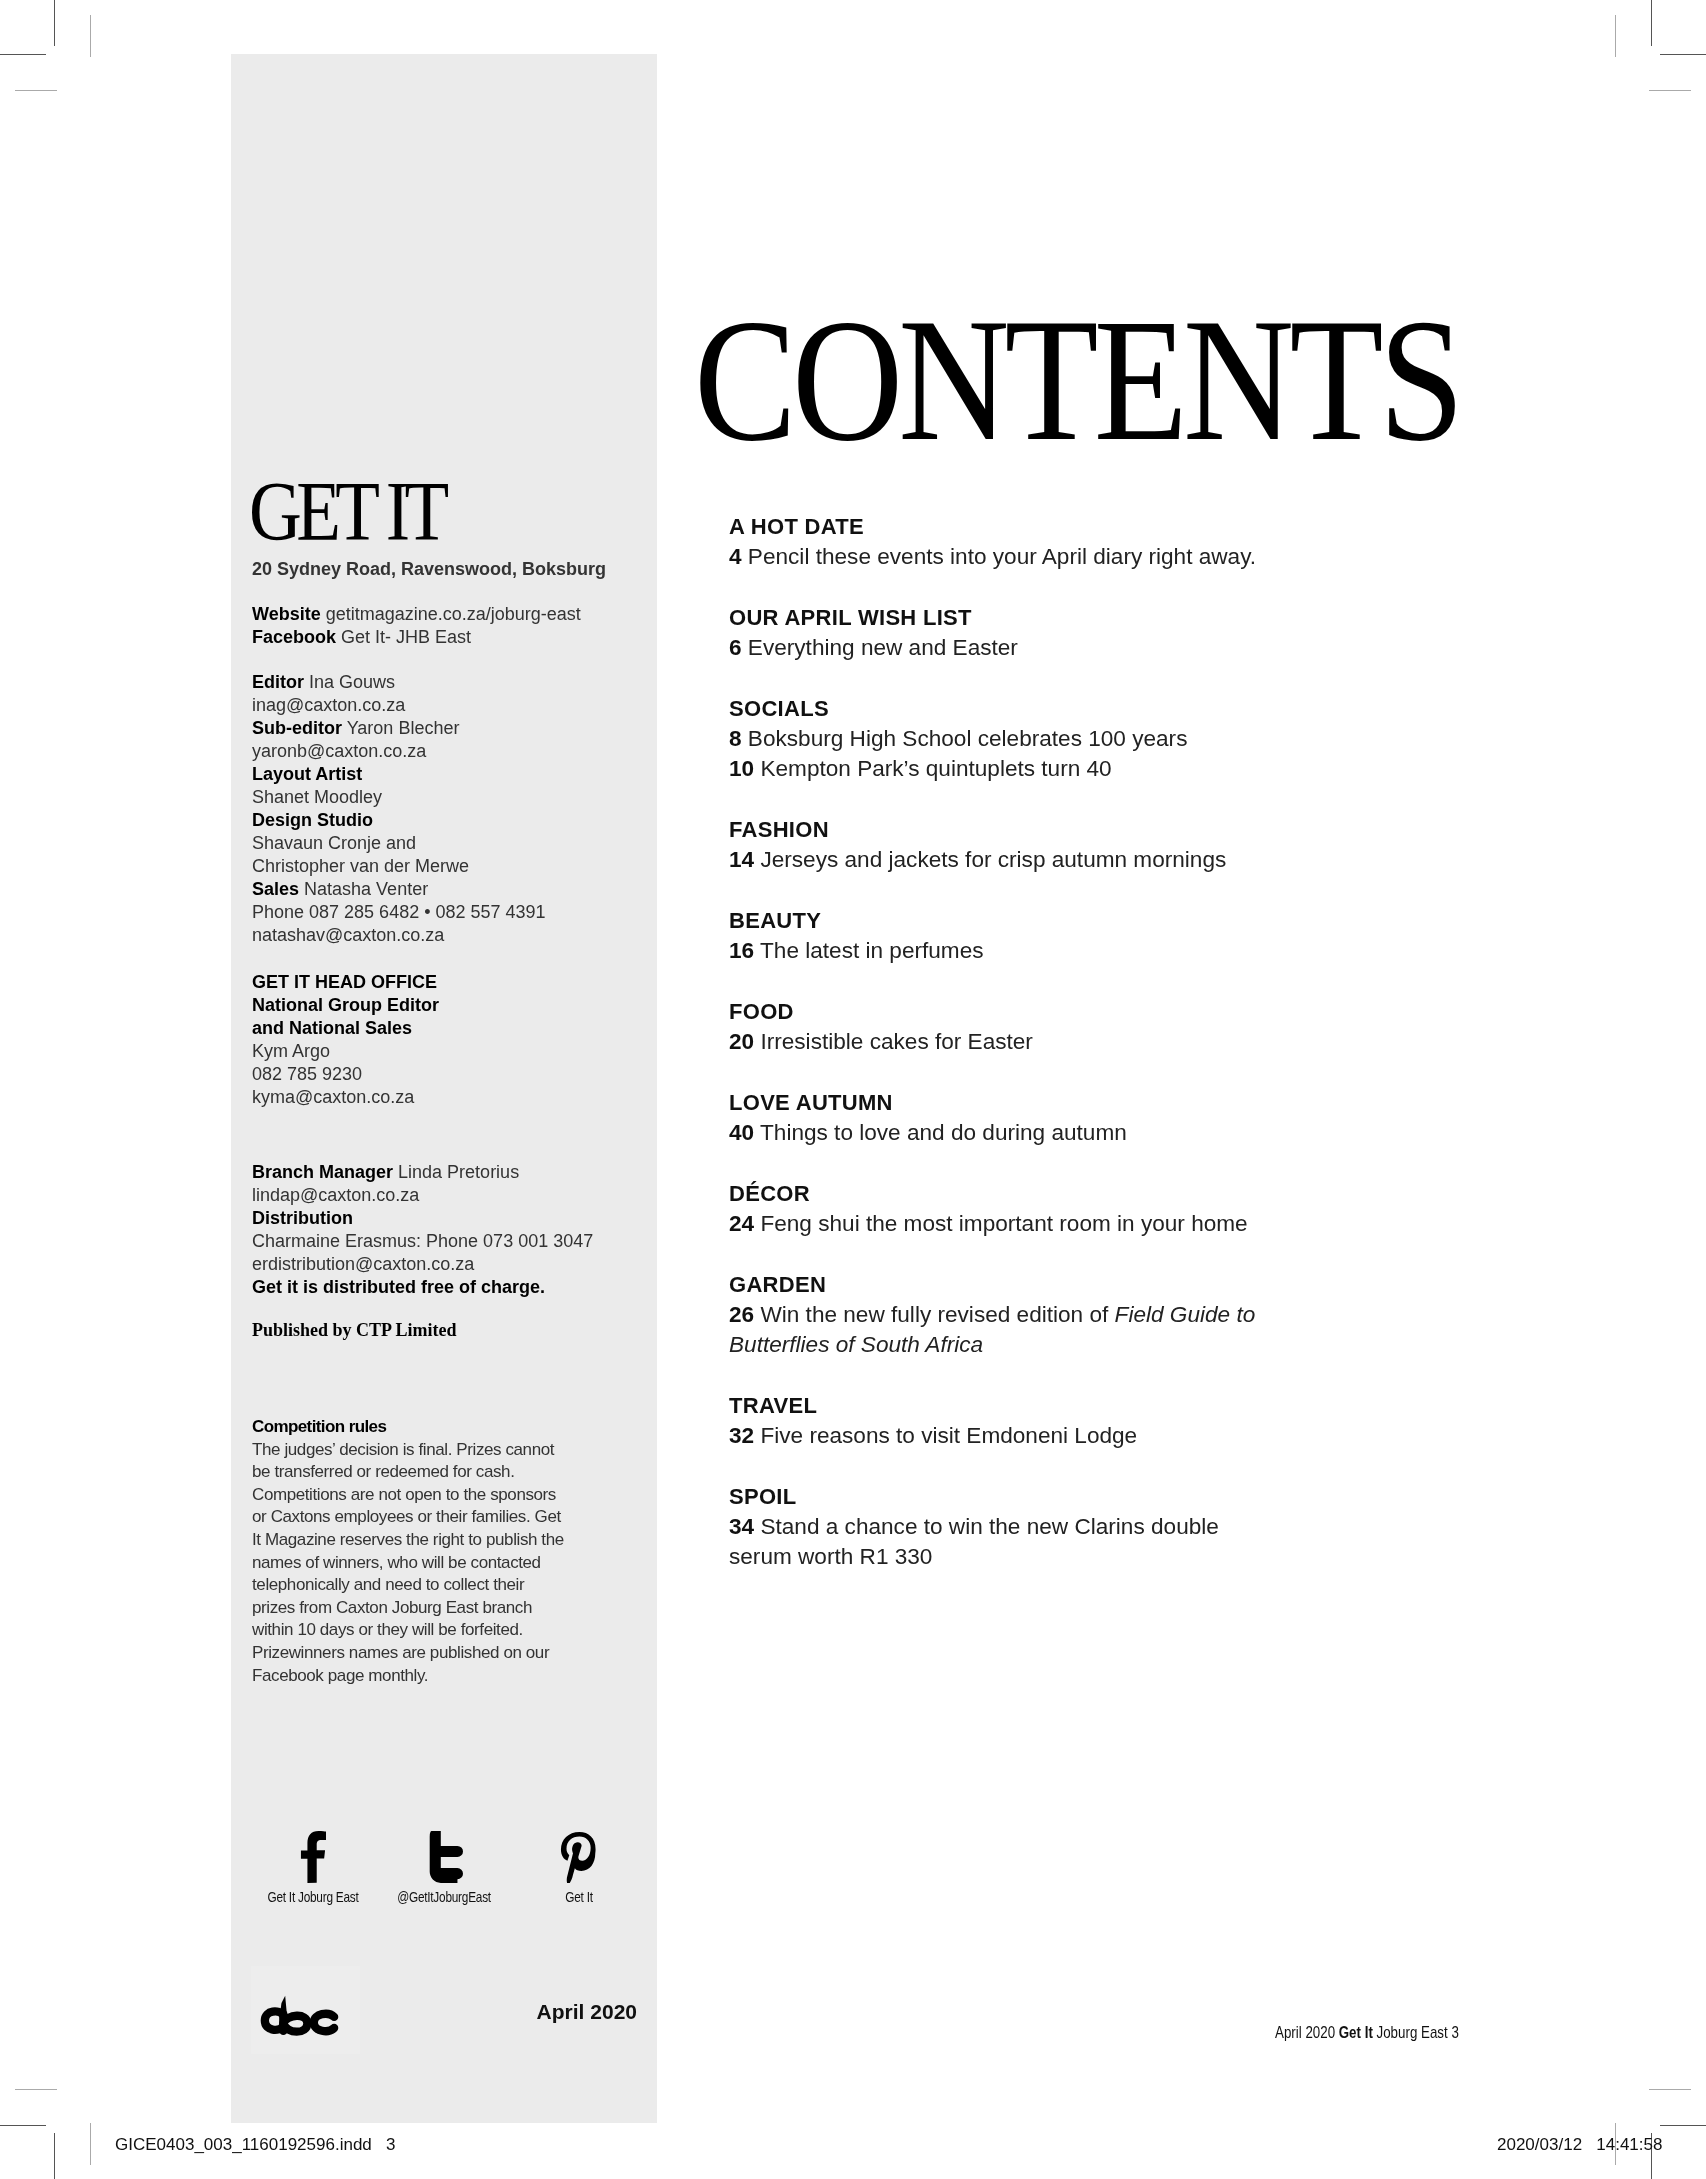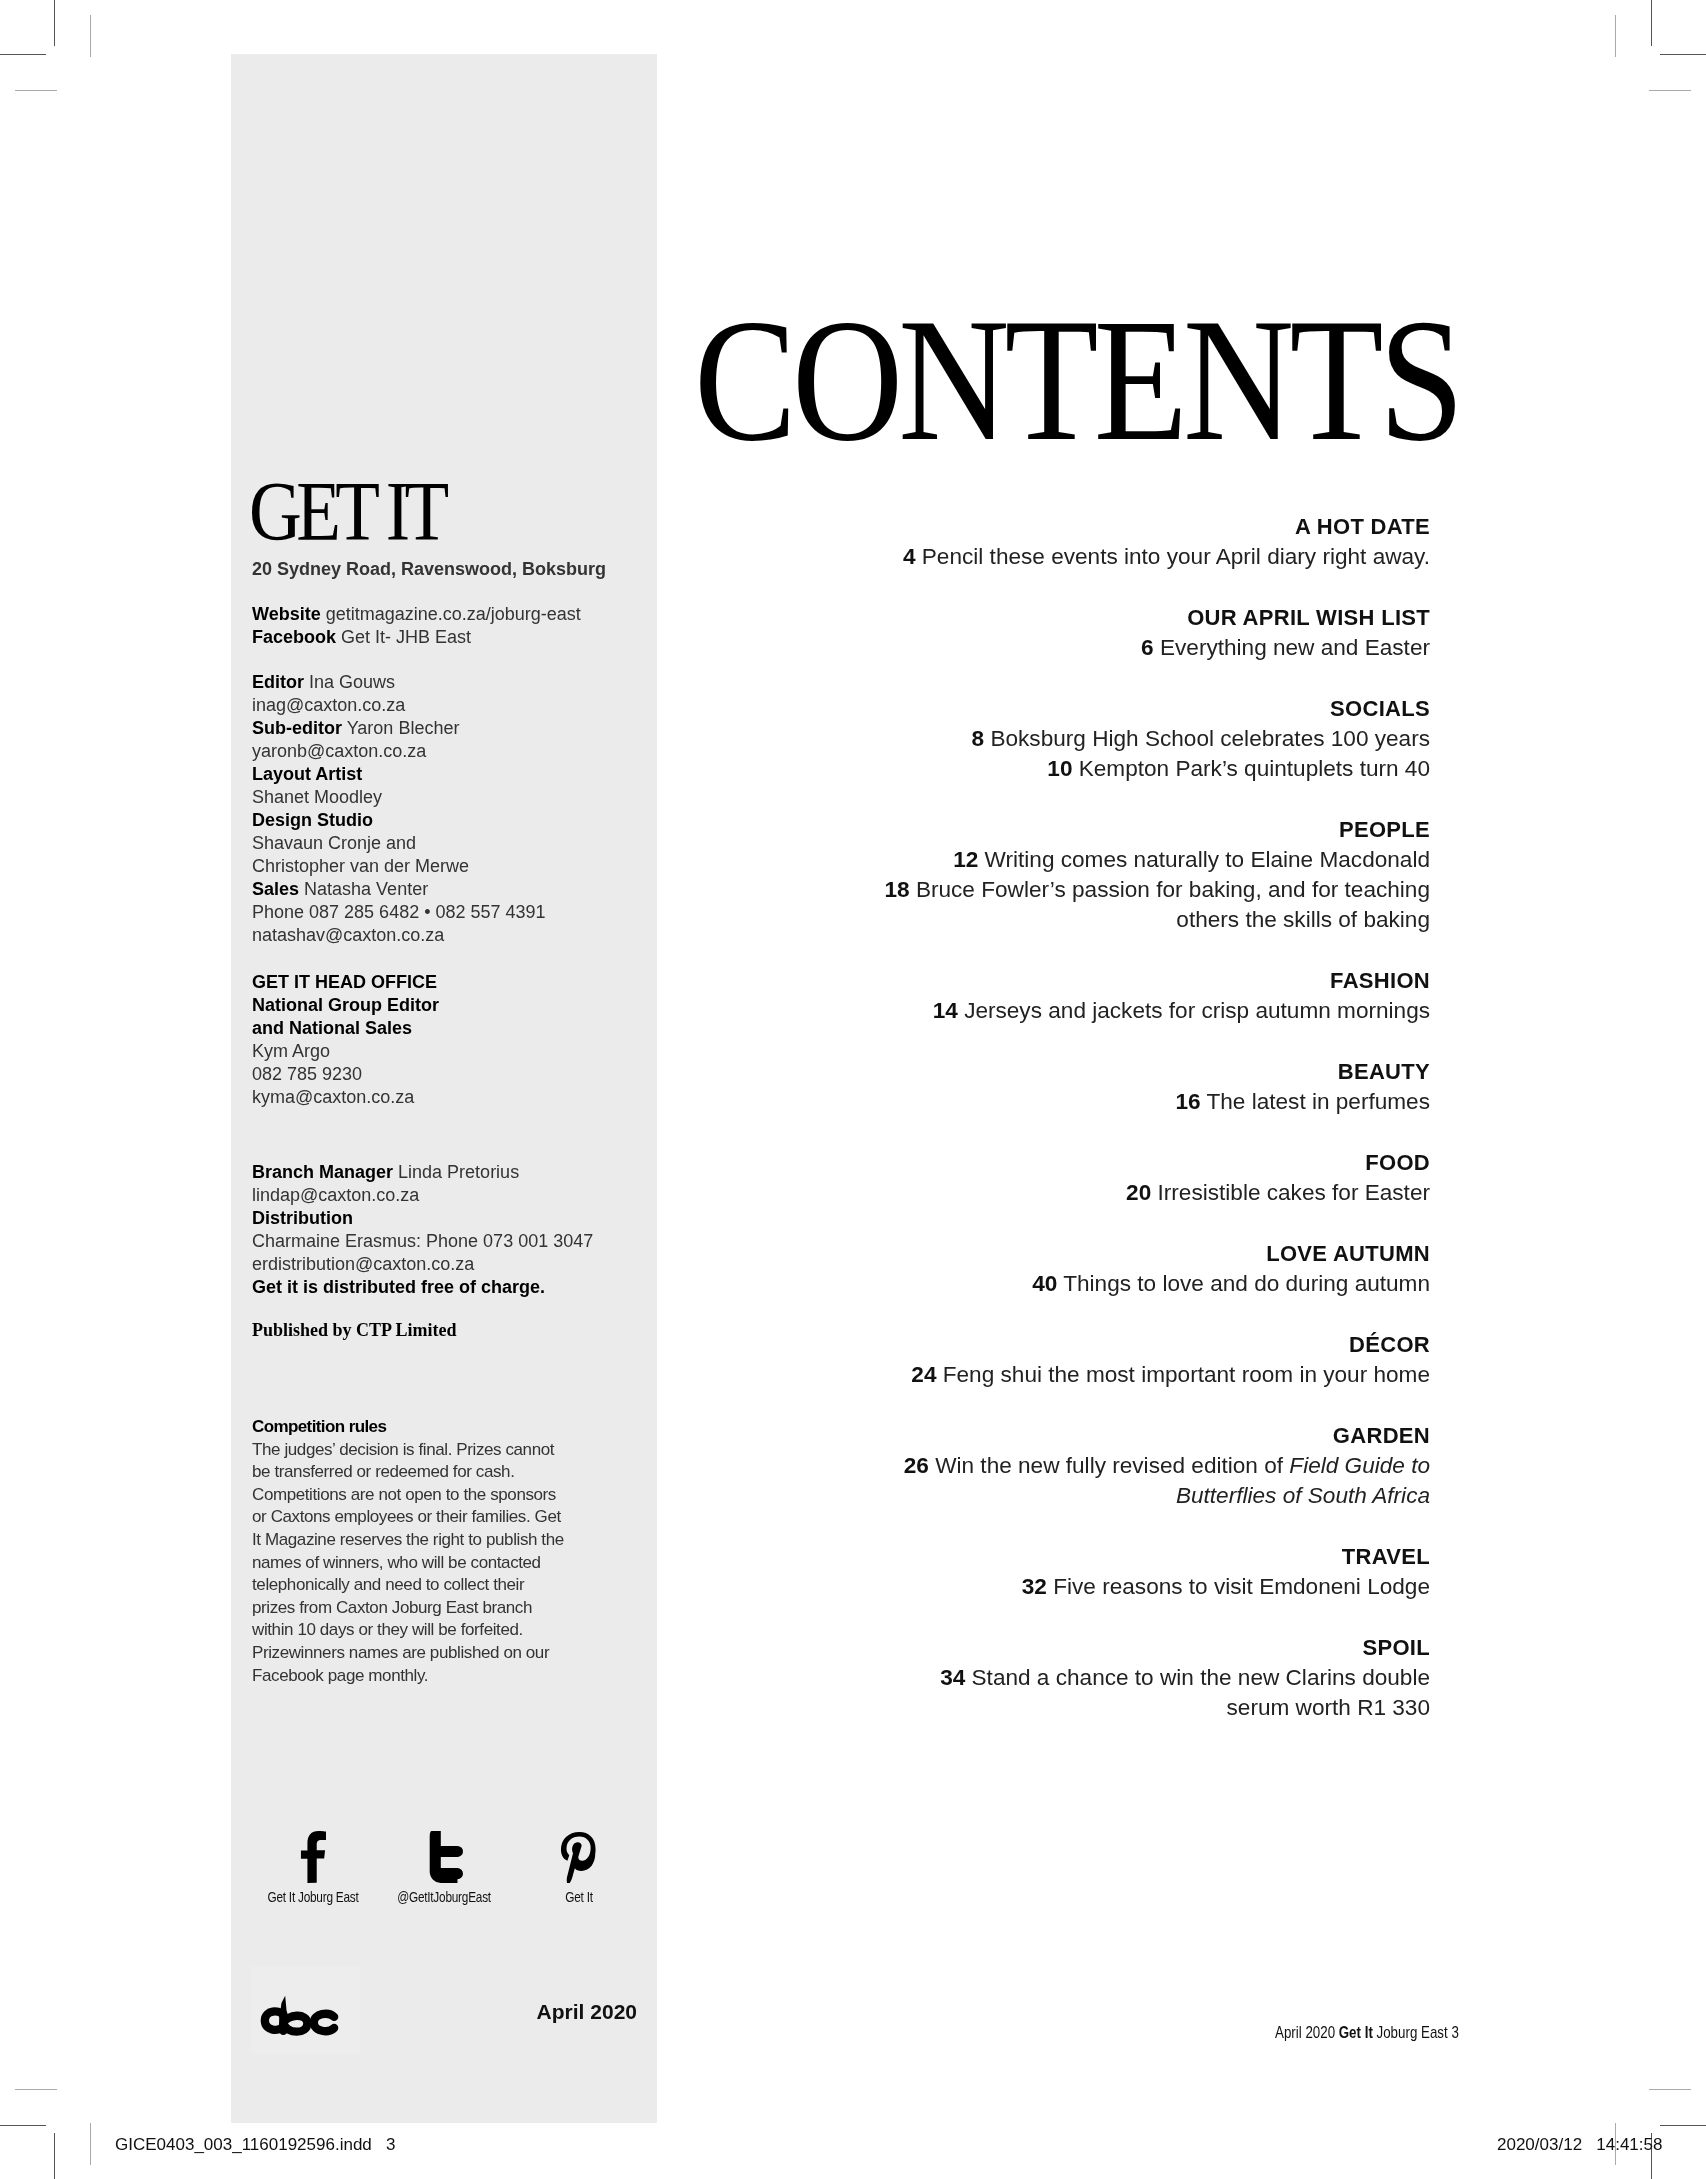--- a/index.html
+++ b/index.html
@@ -37,21 +37,21 @@
   .abc { position: absolute; left: 20px; top: 1912px; width: 109px; height: 88px;
          background: #ededed; }
   .issue-date { position: absolute; right: 20px; top: 1946px; font-size: 21px; font-weight: bold;
                 color: #111; }
 
   
   .contents-title { position: absolute; left: 694px; top: 293px; font-family: "Liberation Serif", serif;
                     font-size: 175px; line-height: 1; color: #000; letter-spacing: -5.5px;
                     transform: scaleX(0.88); transform-origin: left top; white-space: nowrap; }
 
-  .toc { position: absolute; left: 729px; width: 701px; top: 511px; text-align: right; }
+  .toc { position: absolute; left: 729px; width: 701px; top: 511px; text-align: left; }
   .toc-section { margin-bottom: 30px; }
   .toc-heading { font-size: 22px; font-weight: bold; letter-spacing: 0.3px; line-height: 31px;
                  color: #111; }
   .toc-line { font-size: 22.6px; line-height: 30px; color: #222; font-weight: 300; }
   .toc-line .pg { font-weight: bold; color: #111; }
   .toc-line i { font-style: italic; }
 
   .folio { position: absolute; left: 1275px; top: 2024px; font-size: 15.7px; transform: scaleX(0.85);
            transform-origin: left top; color: #111; white-space: nowrap; }
   .folio b { font-weight: bold; }
@@ -194,25 +194,20 @@
   <div class="toc-section">
     <div class="toc-heading">OUR APRIL WISH LIST</div>
     <div class="toc-line"><span class="pg">6</span> <span>Everything new and Easter</span></div>
   </div>
   <div class="toc-section">
     <div class="toc-heading">SOCIALS</div>
     <div class="toc-line"><span class="pg">8</span> <span>Boksburg High School celebrates 100 years</span></div>
     <div class="toc-line"><span class="pg">10</span> <span>Kempton Park’s quintuplets turn 40</span></div>
   </div>
   <div class="toc-section">
-    <div class="toc-heading">PEOPLE</div>
-    <div class="toc-line"><span class="pg">12</span> <span>Writing comes naturally to Elaine Macdonald</span></div>
-    <div class="toc-line"><span class="pg">18</span> <span>Bruce Fowler’s passion for baking, and for teaching</span><br><span>others the skills of baking</span></div>
-  </div>
-  <div class="toc-section">
     <div class="toc-heading">FASHION</div>
     <div class="toc-line"><span class="pg">14</span> <span>Jerseys and jackets for crisp autumn mornings</span></div>
   </div>
   <div class="toc-section">
     <div class="toc-heading">BEAUTY</div>
     <div class="toc-line"><span class="pg">16</span> <span>The latest in perfumes</span></div>
   </div>
   <div class="toc-section">
     <div class="toc-heading">FOOD</div>
     <div class="toc-line"><span class="pg">20</span> <span>Irresistible cakes for Easter</span></div>

